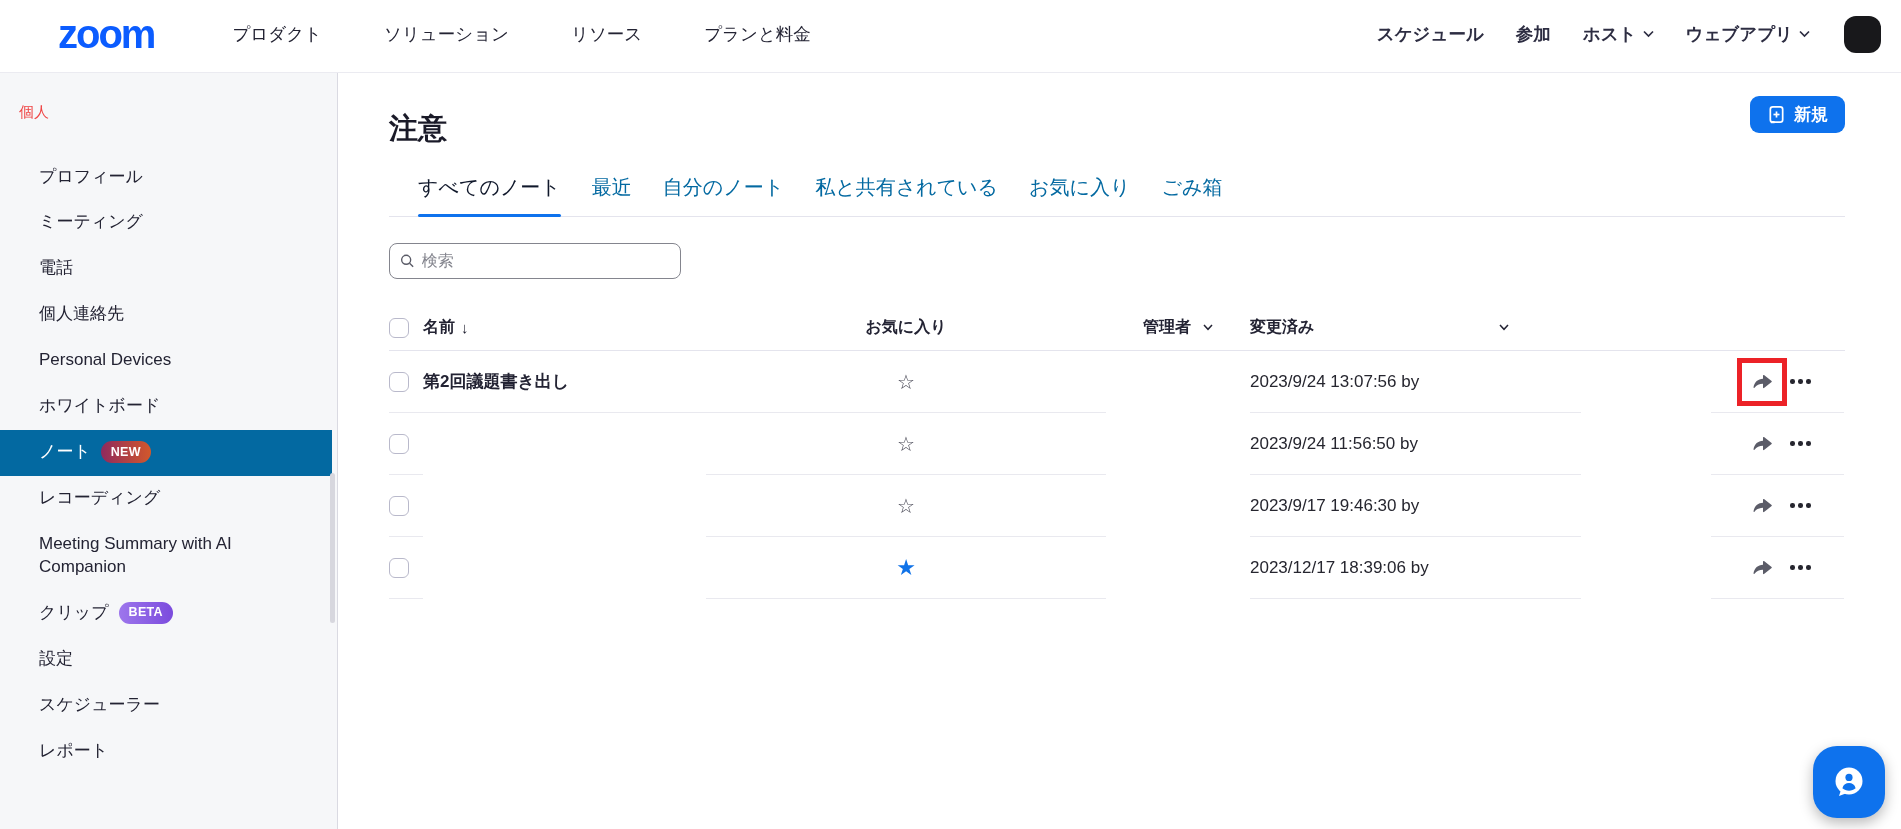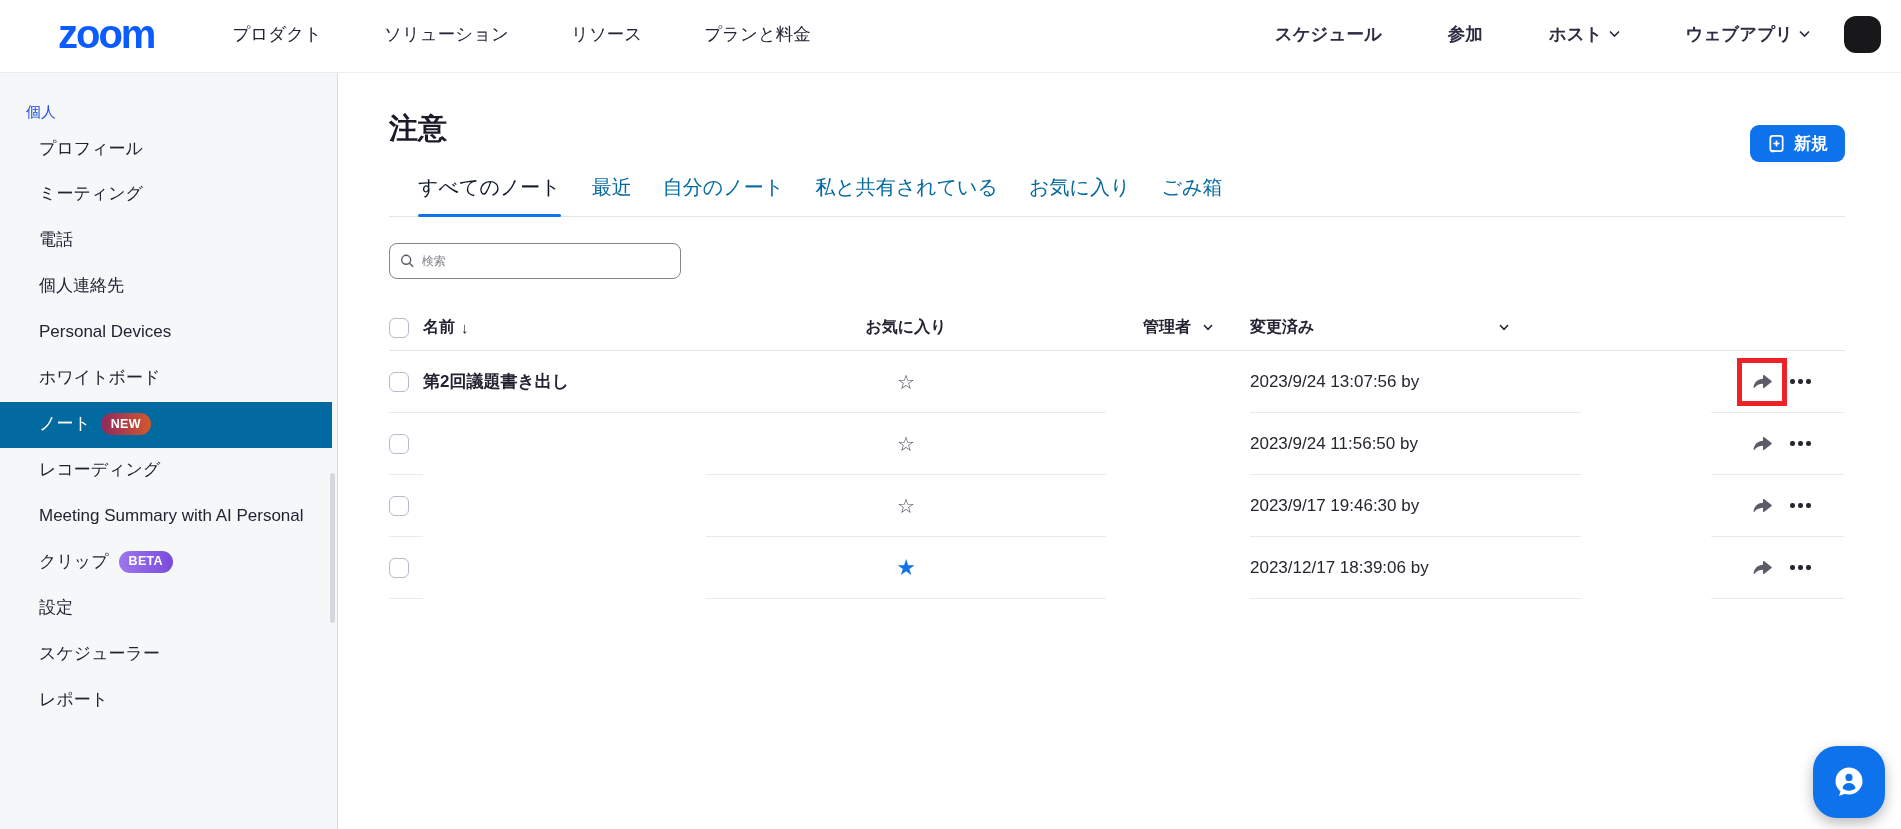--- a/index.html
+++ b/index.html
@@ -7,58 +7,58 @@
               font-family:"Liberation Sans","DejaVu Sans",sans-serif; color:#232333; }
 
   
   .topnav { height:73px; background:#fff; border-bottom:1px solid #ebebf1;
             display:flex; align-items:center; padding:0 20px 4px 58px; position:relative; z-index:5; }
   .logo { font-size:40px; font-weight:800; letter-spacing:-2px; color:#0B5CFF; line-height:1;
           margin-right:78px; cursor:pointer; }
   .nav-menu { display:flex; gap:62px; }
   .nav-item { font-size:17.5px; color:#232333; cursor:pointer; white-space:nowrap; }
   .nav-spacer { flex:1; }
-  .nav-actions { display:flex; gap:66px; align-items:center; margin-right:34px; }
+  .nav-actions { display:flex; gap:32px; align-items:center; margin-right:34px; }
   .nav-action { font-size:17.5px; font-weight:700; color:#2d2d42; cursor:pointer;
                 display:flex; align-items:center; gap:6px; white-space:nowrap; }
   .avatar { width:37px; height:37px; border-radius:12px; background:#18181b; cursor:pointer; }
 
   
   .layout { display:flex; height:756px; }
   .sidebar { width:338px; background:#f6f7f9; border-right:1px solid #dadae2;
              padding-top:30px; position:relative; flex-shrink:0; }
-  .sb-section { font-size:15px; color:#1d4ed8; padding-left:26px; margin-bottom:4px; }
+  .sb-section { font-size:15px; color:#ef4444; padding-left:19px; margin-bottom:32px; }
   .sb-item { font-size:17px; color:#232333; padding:11.5px 20px 11.5px 39px; cursor:pointer;
              line-height:1.35; width:332px; }
   .sb-item.selected { background:#0369a1; color:#fff; }
   .badge { display:inline-block; margin-left:10px; padding:2.5px 10px; border-radius:12px;
            font-size:12.5px; font-weight:700; color:#fff; letter-spacing:.3px; vertical-align:1.5px; }
   .badge.new  { background:linear-gradient(90deg,#8f2a5e,#d2582b); }
   .badge.beta { background:linear-gradient(90deg,#9d76ec,#7b4bdd); }
   .sb-scroll { position:absolute; right:2px; top:400px; width:5px; height:150px;
                background:#d7d7de; border-radius:3px; }
 
   
   .main { flex:1; background:#fff; position:relative; padding:0 56px 0 51px; }
   .page-title { font-size:29px; font-weight:700; color:#1a1a28; margin-top:36px; }
-  .new-btn { position:absolute; top:52px; right:56px; height:37px; background:#0E72ED; color:#fff;
+  .new-btn { position:absolute; top:23px; right:56px; height:37px; background:#0E72ED; color:#fff;
              border:none; border-radius:9px; font-size:17px; font-weight:700; cursor:pointer;
              display:flex; align-items:center; gap:8px; padding:0 17px;
              font-family:"Liberation Sans","DejaVu Sans",sans-serif; }
 
   .tabs { display:flex; gap:31px; margin-top:25px; border-bottom:1px solid #e4e4ed; }
   .tab { font-size:20px; color:#0369a1; padding-bottom:15px; cursor:pointer; position:relative;
          white-space:nowrap; }
   .tab.active { color:#0f172a;margin-left:29px; }
   .tab.active::after { content:""; position:absolute; left:0; right:0; bottom:-1px; height:3px;
                        background:#0E72ED; border-radius:2px; }
 
   .searchbox { margin-top:26px; width:292px; height:36px; border:1px solid #84858e; border-radius:8px;
                display:flex; align-items:center; padding:0 10px; gap:7px; background:#fff; }
-  .searchbox input { border:none; outline:none; font-size:12px; width:100%; background:transparent;
+  .searchbox input { border:none; outline:none; font-size:16px; width:100%; background:transparent;
                      color:#232333; font-family:"Liberation Sans","DejaVu Sans",sans-serif; }
   .searchbox input::placeholder { color:#84858e; }
 
   
   .table { margin-top:26px; }
   .cell { display:flex; align-items:center; height:100%; }
   .c-check   { width:34px; }
   .c-name    { width:283px; }
   .c-fav     { width:400px; justify-content:center; }
   .c-owner   { width:144px; justify-content:center; }
@@ -175,21 +175,21 @@
 
         <div class="sb-item selected">
           <span>ノート</span><span class="badge new">NEW</span>
         </div>
 
         <div class="sb-item">
           <span>レコーディング</span>
         </div>
 
         <div class="sb-item">
-          <span>Meeting Summary with AI Personal</span>
+          <span>Meeting Summary with AI Companion</span>
         </div>
 
         <div class="sb-item">
           <span>クリップ</span><span class="badge beta">BETA</span>
         </div>
 
         <div class="sb-item">
           <span>設定</span>
         </div>
 

